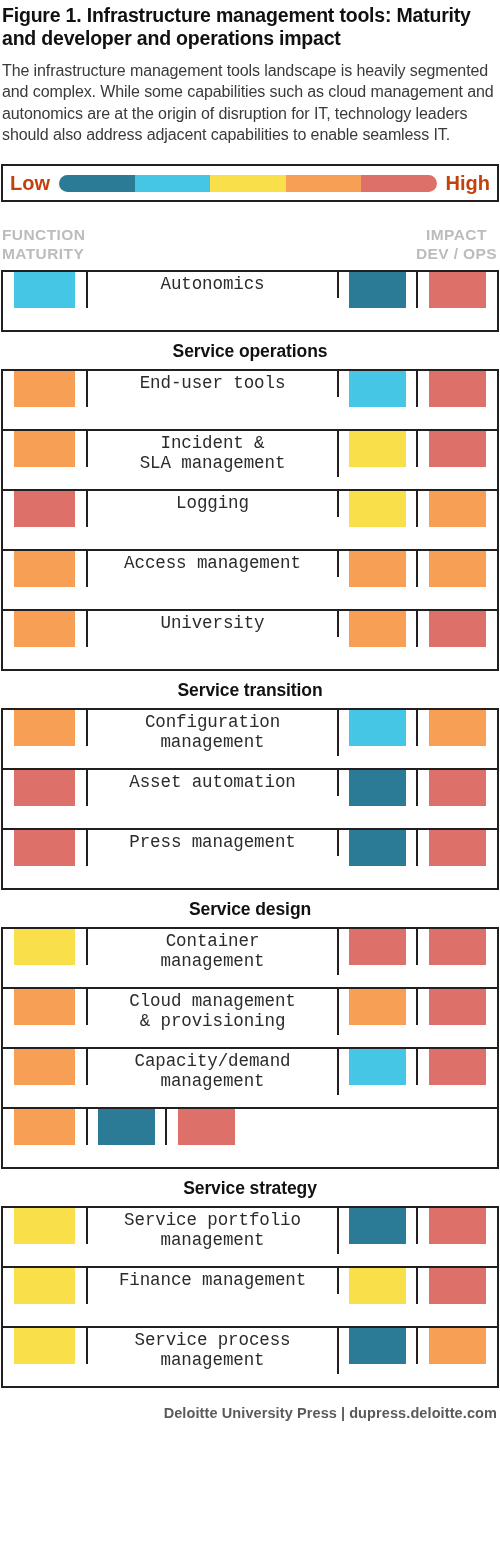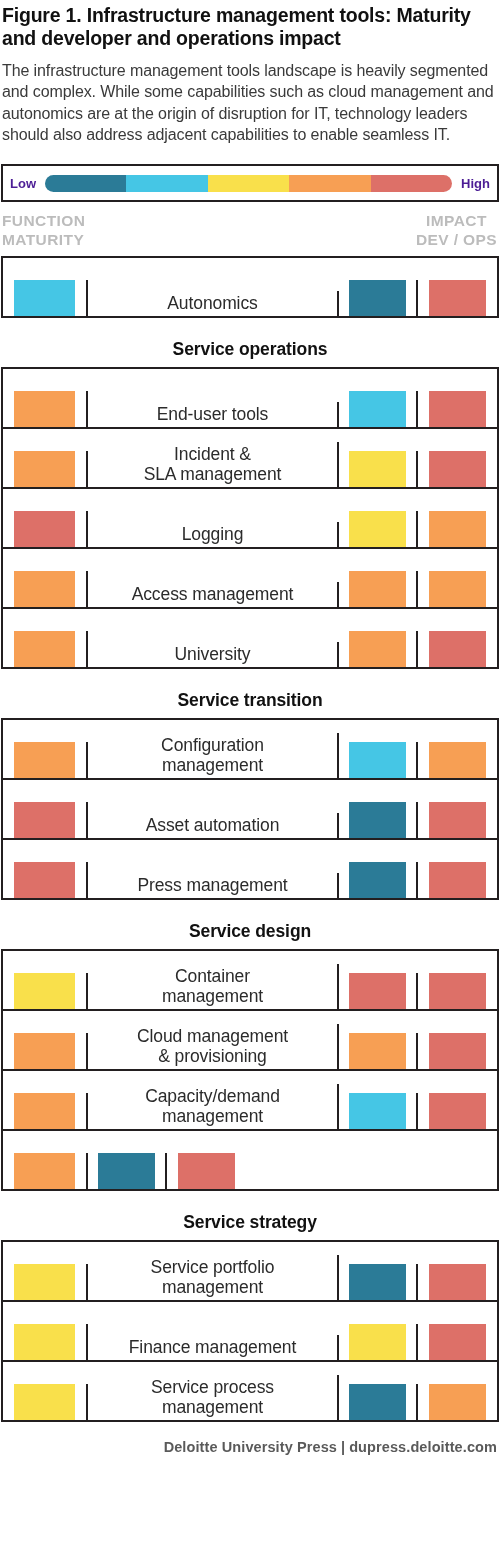--- a/index.html
+++ b/index.html
@@ -44,40 +44,40 @@
   .legend-wrap {
     margin: 19px 1px 0 1px;
     border: 2.5px solid #231f20;
     height: 38px;
     box-sizing: border-box;
     display: flex;
     align-items: center;
     padding: 0 7px;
   }
   .legend-label {
-    font-size: 13px;
+    font-size: 20px;
     font-weight: bold;
-    color: #4c1d95;
+    color: #c2410c;
     flex: 0 0 auto;
   }
   .legend-bar {
     flex: 1 1 auto;
     height: 17px;
     margin: 0 9px;
     border-radius: 9px;
     overflow: hidden;
     display: flex;
   }
   .legend-seg { flex: 1 1 0; height: 100%; }
 
   
   .col-headers {
     position: relative;
     height: 44px;
-    margin-top: 10px;
+    margin-top: 24px;
     text-decoration: underline;
   }
   .hdr {
     position: absolute;
     font-size: 15.5px;
     font-weight: bold;
     color: #bcbcbc;
     letter-spacing: 0.4px;
     line-height: 1.18;
     white-space: pre-line;
@@ -86,34 +86,34 @@
   .hdr-right { right: 3px; top: 0; text-align: center; }
 
   
   .section-title {
     text-align: center;
     font-size: 17.5px;
     font-weight: bold;
     color: #111111;
     padding: 9px 0 7px 0;
     letter-spacing: -0.1px;
-    margin-top: 12px;
   }
 
   
   .table {
     border: 2.5px solid #231f20;
     box-sizing: border-box;
     margin: 0 1px;
   }
   .row {
     display: flex;
-    align-items: flex-end;
+    align-items: flex-start;
     border-bottom: 2.5px solid #231f20;
     min-height: 58px;
+    font-family: Liberation Mono, monospace;
   }
   .row:last-child { border-bottom: none; }
 
   .cell {
     display: flex;
     align-items: center;
     justify-content: center;
     box-sizing: border-box;
     border-right: 2.5px solid #231f20;
   }

